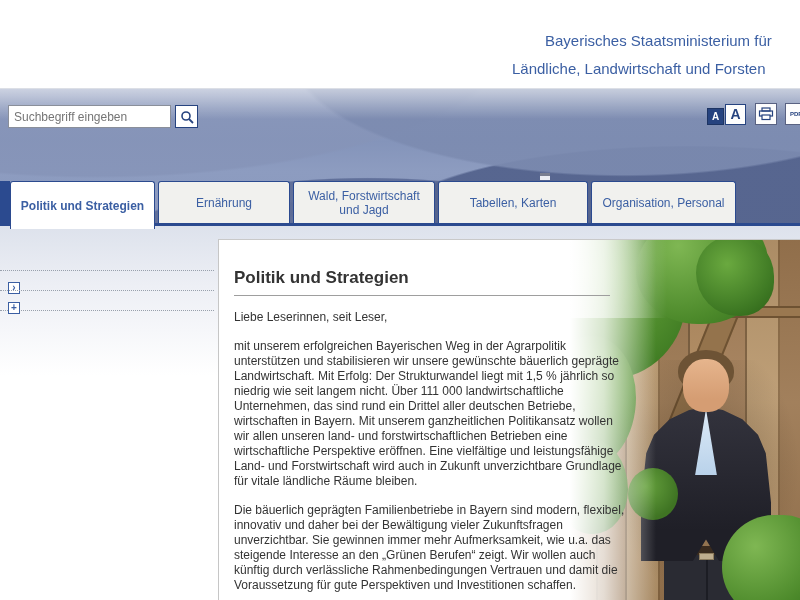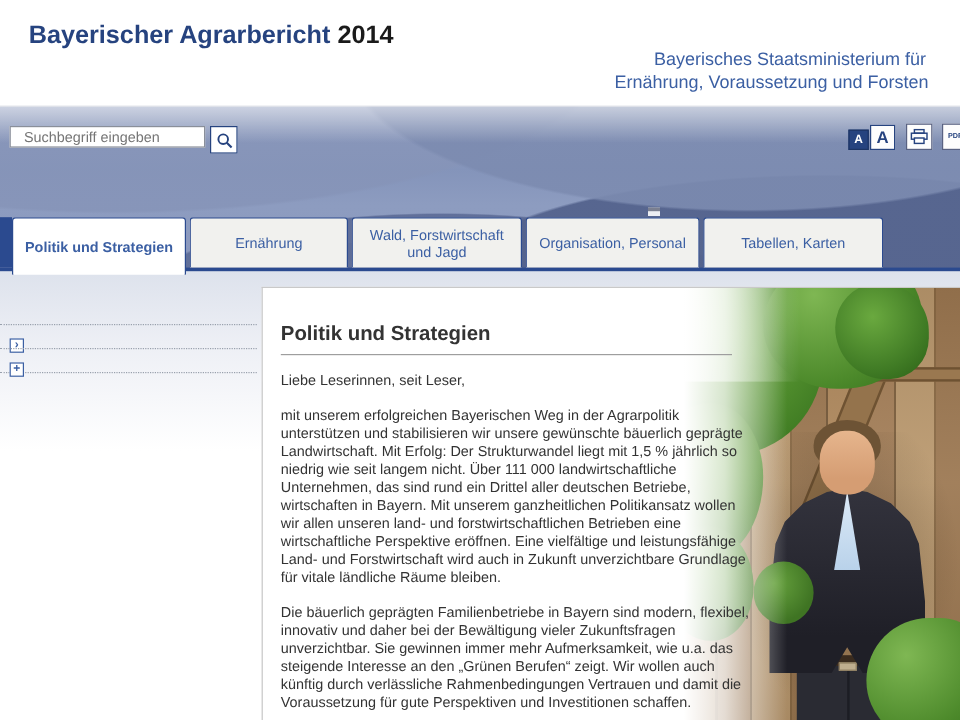--- a/index.html
+++ b/index.html
@@ -5,43 +5,43 @@
   * { margin:0; padding:0; box-sizing:border-box; }
   html,body { width:800px; height:600px; overflow:hidden; background:#fff;
     font-family:"Liberation Sans", sans-serif; }
   #app { position:relative; width:800px; height:600px; overflow:hidden; }
 
   
   .header { position:absolute; left:0; top:0; width:800px; height:88px; background:#fff; }
   .page-title { position:absolute; left:24px; top:18px; font-size:21px; font-weight:bold; color:#26437f; white-space:nowrap; }
   .page-title .year { color:#1a1a1a; }
   .ministry { position:absolute; color:#3b5fa3; font-size:15px; white-space:nowrap; }
-  .ministry.l1 { left:545px; top:41px; }
+  .ministry.l1 { left:545px; top:32px; }
   .ministry.l2 { left:512px; top:60px; }
 
   
   .banner { position:absolute; left:0; top:88px; width:800px; height:138px; overflow:hidden;
     background:linear-gradient(to bottom,#b9c2d8 0%, #93a2c4 14%, #8494ba 38%, #8d9cc0 60%, #8a99bd 100%);
     border-top:1px solid #dcdfe6; }
   .banner .hills { position:absolute; inset:0;
     background:
       radial-gradient(ellipse 560px 210px at 78% -28%, rgba(124,139,176,.9) 59%, rgba(124,139,176,0) 60%),
       radial-gradient(ellipse 700px 240px at 12% -40%, rgba(134,148,184,.85) 59%, rgba(134,148,184,0) 60%),
       radial-gradient(ellipse 520px 150px at 86% 108%, rgba(84,99,141,.95) 60%, rgba(84,99,141,0) 61%),
       radial-gradient(ellipse 420px 120px at 46% 118%, rgba(92,107,150,.9) 60%, rgba(92,107,150,0) 61%),
       radial-gradient(ellipse 460px 110px at 8% 124%, rgba(140,153,190,.95) 62%, rgba(140,153,190,0) 63%),
       radial-gradient(ellipse 260px 70px at 30% 112%, rgba(104,118,158,.85) 60%, rgba(104,118,158,0) 61%);
   }
   .banner .haze { position:absolute; inset:0;
     background:linear-gradient(to bottom, rgba(255,255,255,.55) 0%, rgba(255,255,255,0) 22%); }
   .house { position:absolute; left:540px; top:84px; width:10px; height:7px; background:#eceef3; border-top:3px solid #7a7f90; }
 
   
-  .search-input { position:absolute; left:8px; top:16px; width:163px; height:18px; border:1px solid #8a8f9a;
-    font-family:"Liberation Sans",sans-serif; font-size:12px; padding:0 11px; color:#444; background:#fff; }
+  .search-input { position:absolute; left:8px; top:16px; width:163px; height:23px; border:1px solid #8a8f9a;
+    font-family:"Liberation Sans",sans-serif; font-size:12px; padding:0 5px; color:#444; background:#fff; }
   .search-btn { position:absolute; left:175px; top:16px; width:23px; height:23px; background:#fff;
     border:1px solid #26437f; cursor:pointer; display:flex; align-items:center; justify-content:center; padding:0; }
 
   
   .btn-a-small { position:absolute; left:707px; top:19px; width:17px; height:17px; background:#26437f; color:#fff;
     border:1px solid #1d3463; font-size:10px; font-weight:bold; text-align:center; line-height:15px; cursor:pointer; }
   .btn-a-large { position:absolute; left:725px; top:15px; width:21px; height:21px; background:#fdfdfd; color:#26437f;
     border:1px solid #26437f; font-size:14px; font-weight:bold; text-align:center; line-height:19px; cursor:pointer; }
   .btn-print { position:absolute; left:755px; top:14px; width:22px; height:22px; background:#fdfdfd;
     border:1px solid #596282; cursor:pointer; display:flex; align-items:center; justify-content:center; padding:0; }
@@ -119,26 +119,22 @@
   .content-text p { font-size:12px; line-height:15px; width:392px; }
   .salutation { margin-top:14px; }
   .para { margin-top:14px; }
 </style>
 </head>
 <body>
 
 <div id="app">
 
   <div class="header">
-    <div class="page-title">
-      <span>Bayerischer Agrarbericht</span>
-      <span class="year">2014</span>
-    </div>
     <div class="ministry l1">Bayerisches Staatsministerium für</div>
-    <div class="ministry l2">Ernährung, Voraussetzung und Forsten</div>
+    <div class="ministry l2">Ländliche, Landwirtschaft und Forsten</div>
   </div>
 
   <div class="banner">
     <div class="hills"></div>
     <div class="haze"></div>
     <div class="house"></div>
 
     <input class="search-input" type="text" placeholder="Suchbegriff eingeben" style="">
     <button class="search-btn">
       <span style="display:flex">
@@ -169,25 +165,25 @@
     <div class="tab-lead"></div>
     <div class="tab t1 active">
         <span>Politik und Strategien</span>
       </div>
     <div class="tab t2">
         <span>Ernährung</span>
       </div>
     <div class="tab t4">
         <span>Wald, Forstwirtschaft und Jagd</span>
       </div>
+    <div class="tab t6">
+        <span>Tabellen, Karten</span>
+      </div>
     <div class="tab t5">
         <span>Organisation, Personal</span>
-      </div>
-    <div class="tab t6">
-        <span>Tabellen, Karten</span>
       </div>
   </div>
 
   <div class="page-bg"></div>
 
   <div class="sidebar">
     <div class="side-item">
       <span class="side-icon">›</span>
     </div>
     <div class="side-item">

